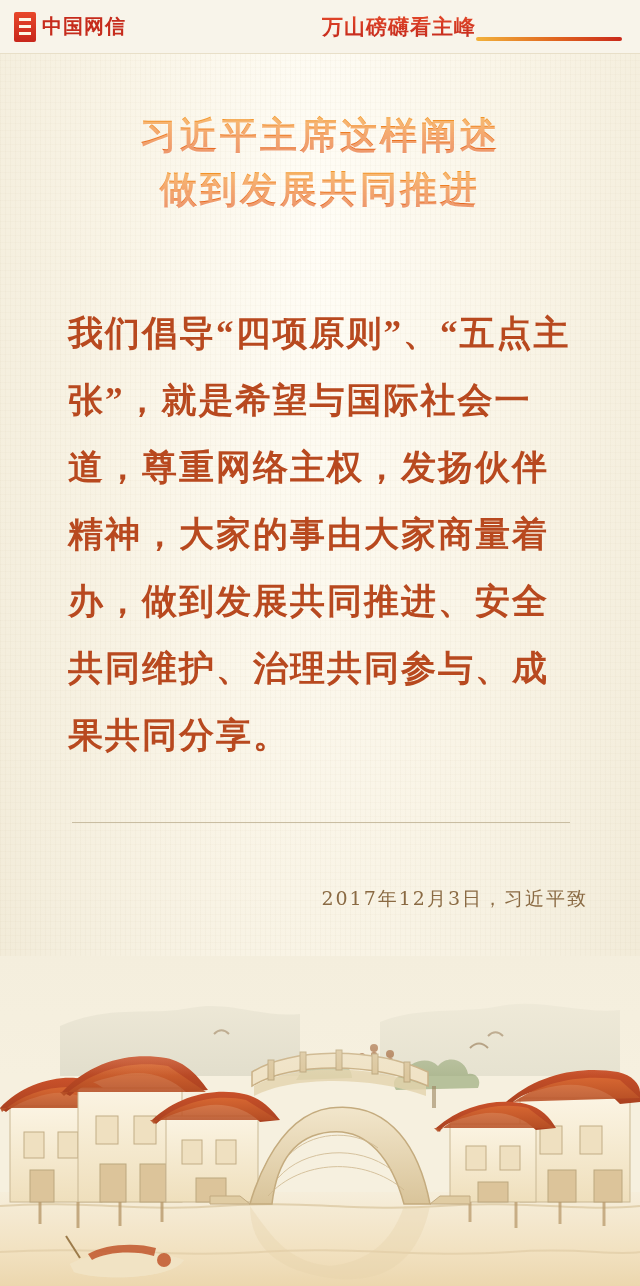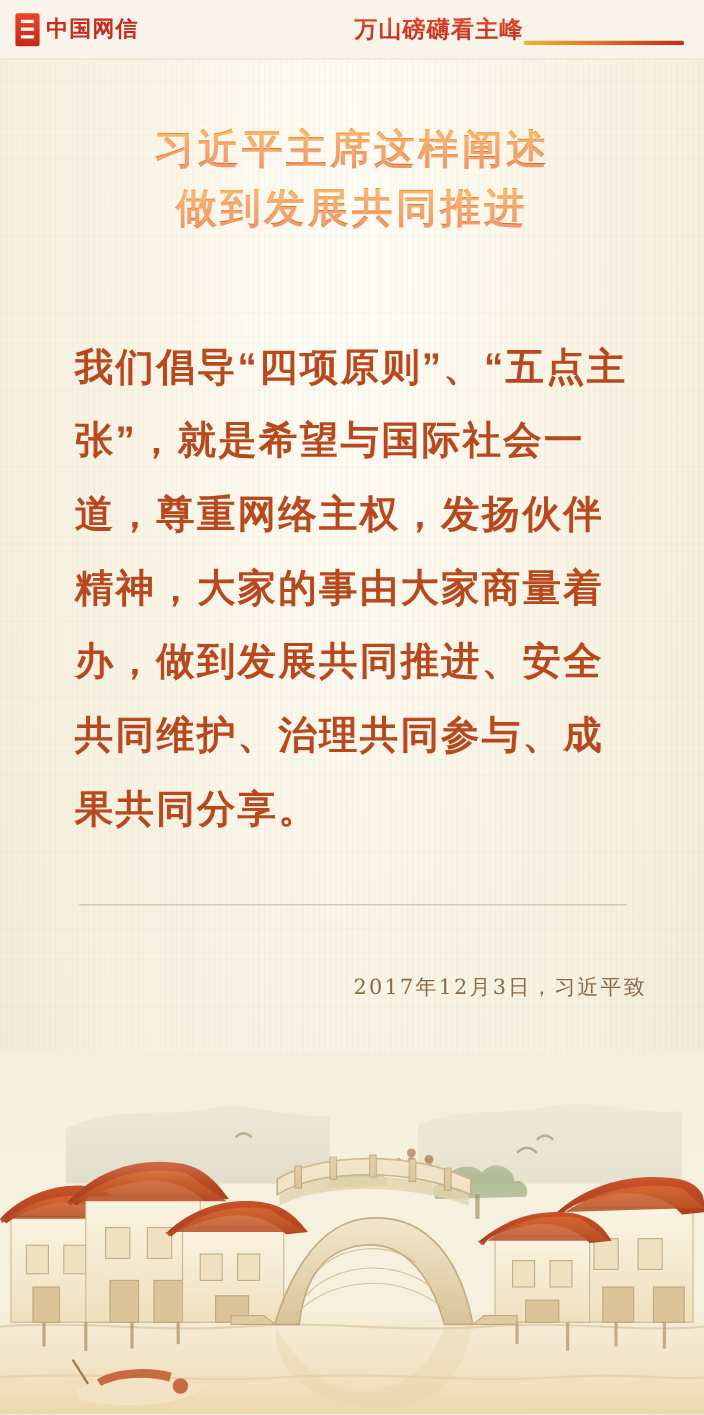--- a/index.html
+++ b/index.html
@@ -118,21 +118,21 @@
     color: transparent;
     text-shadow: 0 1px 0 rgba(255,255,255,0.35);
     text-align: center;
   }
   
   .quote {
     position: absolute;
     top: 300px;
     left: 68px;
     width: 508px;
-    font-family: Liberation Sans, sans-serif;
+    font-family: Liberation Serif, serif;
     font-size: 35px;
     line-height: 67px;
     letter-spacing: 2px;
     color: #b8491f;
     font-weight: 600;
     z-index: 5;
   }
   
   .divider {
     position: absolute;

